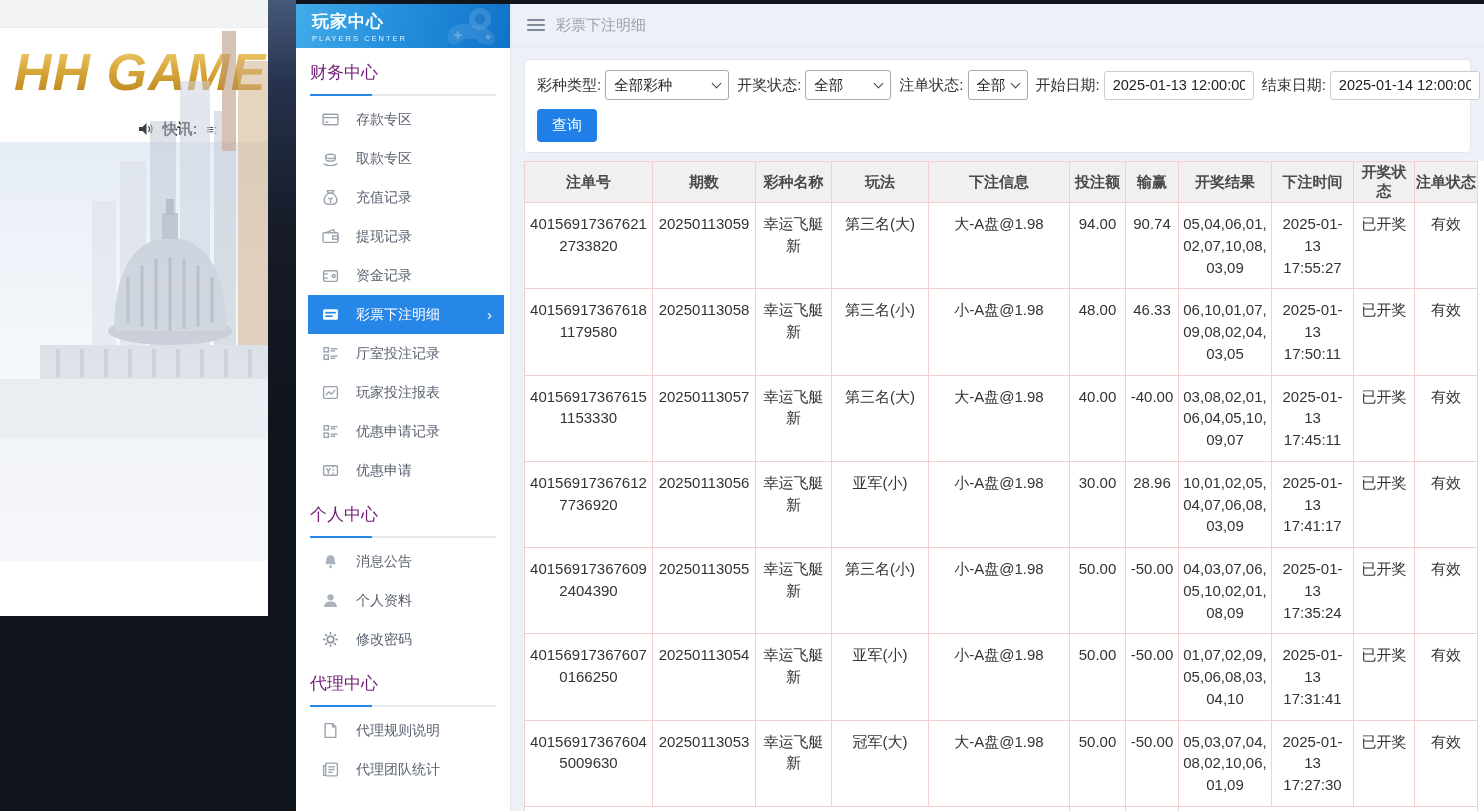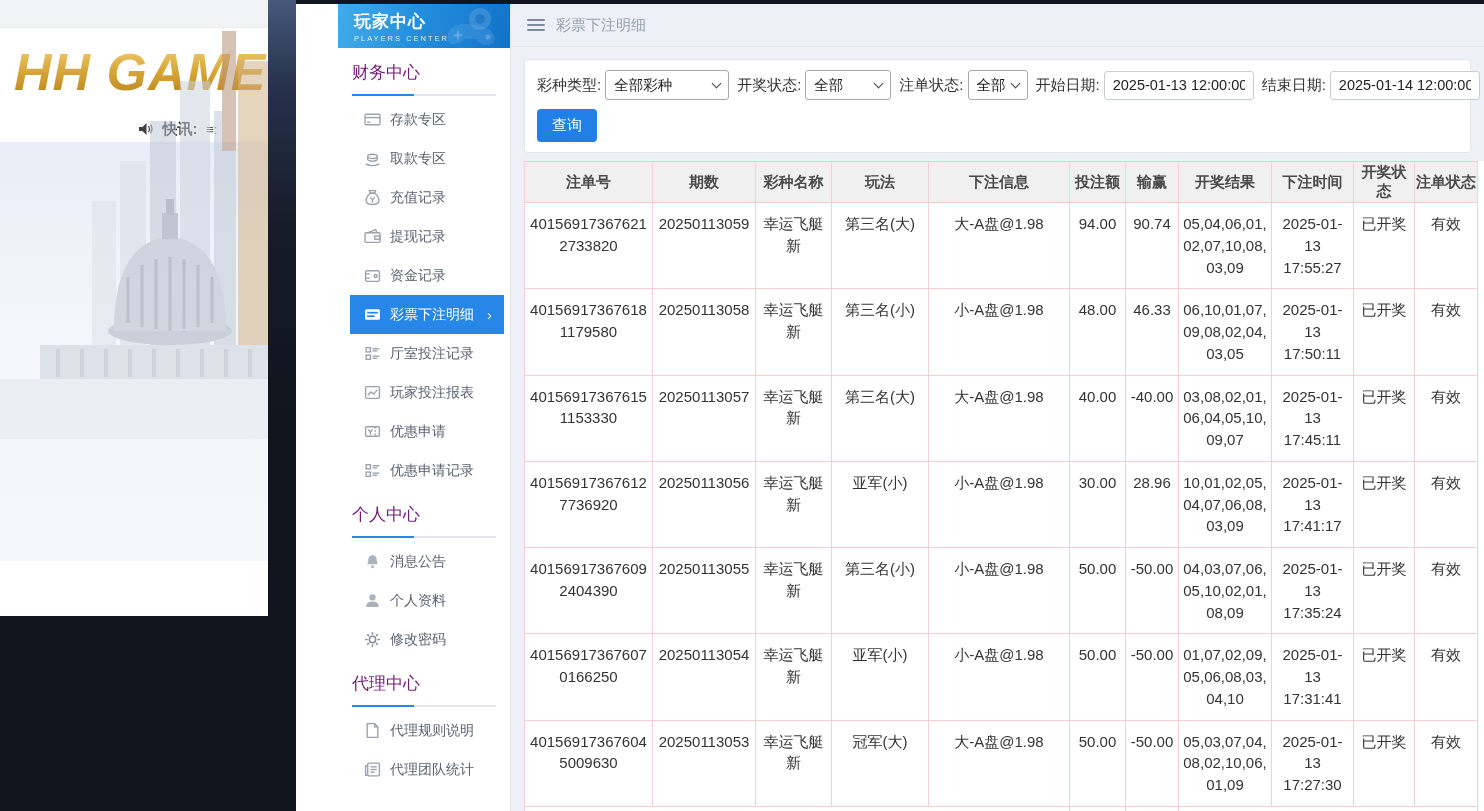--- a/index.html
+++ b/index.html
@@ -20,31 +20,31 @@
   .photo { position:absolute; left:0; top:142px; right:0; bottom:0;
     background:linear-gradient(180deg,#e7edf6 0%,#eef3f9 22%,#f7f9fc 55%,#ffffff 90%); }
   .photo svg { position:absolute; bottom:55px; left:0; opacity:.55; }
 
   
   .dark-strip { position:absolute; left:268px; top:0; width:28px; height:811px;
     background:linear-gradient(180deg,#46597a 0%,#25304a 90px,#161b27 230px,#10141d 420px,#10141d 100%); }
 
   
   .sidebar { position:absolute; left:296px; top:4px; width:215px; bottom:0; background:#fff;
-    border-right:1px solid #e3e6ea; overflow:hidden;padding-left:42px; }
+    border-right:1px solid #e3e6ea; overflow:hidden; }
   .sb-header { position:relative; height:44px; padding:6px 0 0 16px;
     background:linear-gradient(100deg,#42abe9 0%,#2490dd 45%,#1172c9 100%); color:#fff; }
   .sb-title { font-size:17px; font-weight:bold; letter-spacing:1px; }
   .sb-sub { font-size:7.5px; letter-spacing:2px; color:rgba(255,255,255,.85); margin-top:1px; }
   .sb-gamepad { position:absolute; right:8px; top:3px; opacity:.45; }
   .section-title { margin:14px 0 0 14px; font-size:17px; color:#701a75; line-height:22px; }
   .rule { margin:10px 14px 2px 14px; height:2px; background:#e4e7eb; position:relative; }
   .rule::before { content:""; position:absolute; left:0; top:0; width:62px; height:2px; background:#2787e8; }
   .menu { padding:2px 6px 0 12px; }
-  .menu-item { display:flex; align-items:center; height:39px; padding-left:14px; gap:9px;
+  .menu-item { display:flex; align-items:center; height:39px; padding-left:14px; gap:17px;
     font-size:14px; color:#5a6270; cursor:pointer; position:relative; }
   .menu-item .mi { width:17px; height:17px; display:inline-flex; flex:none; }
   .menu-item.active { background:#2787e8; color:#fff; }
   .menu-item.active .chev { position:absolute; right:12px; font-size:15px; color:#fff; }
   .mi svg { width:100%; height:100%; }
 
   
   .main { position:absolute; left:511px; top:4px; right:0; bottom:0; background:#edf1f7; overflow:hidden; }
   .topbar { height:43px; display:flex; align-items:center; gap:11px; padding-left:16px; border-bottom:1px solid #e3e7ee; }
   .hamburger { width:18px; display:flex; flex-direction:column; gap:3px; cursor:pointer; }
@@ -239,39 +239,39 @@
           <svg viewBox="0 0 16 16" fill="none" stroke="#9aa3ad" stroke-width="1.3">
             <rect x="1.5" y="2.5" width="13" height="11" rx="1"></rect>
             <polyline points="3.5,10.5 6.5,7.5 9,9.5 12.5,5.5"></polyline>
           </svg>
         </span>
       <span>玩家投注报表</span>
     </div>
     <div class="menu-item">
       <span class="mi">
           <svg viewBox="0 0 16 16" fill="none" stroke="#9aa3ad" stroke-width="1.3">
-            <rect x="1.5" y="3.5" width="13" height="9" rx="1"></rect>
-            <line x1="10.5" y1="3.5" x2="10.5" y2="12.5" stroke-dasharray="1.6 1.6"></line>
-            <path d="M4,6 l2,2.5 2,-2.5 M6,8.5 v2.5"></path>
-          </svg>
-        </span>
-      <span>优惠申请</span>
-    </div>
-    <div class="menu-item">
-      <span class="mi">
-          <svg viewBox="0 0 16 16" fill="none" stroke="#9aa3ad" stroke-width="1.3">
             <rect x="2" y="2.5" width="4" height="4"></rect>
             <line x1="8" y1="3.5" x2="14.5" y2="3.5"></line>
             <line x1="8" y1="5.5" x2="12.5" y2="5.5"></line>
             <rect x="2" y="9.5" width="4" height="4"></rect>
             <line x1="8" y1="10.5" x2="14.5" y2="10.5"></line>
             <line x1="8" y1="12.5" x2="12.5" y2="12.5"></line>
           </svg>
         </span>
       <span>优惠申请记录</span>
+    </div>
+    <div class="menu-item">
+      <span class="mi">
+          <svg viewBox="0 0 16 16" fill="none" stroke="#9aa3ad" stroke-width="1.3">
+            <rect x="1.5" y="3.5" width="13" height="9" rx="1"></rect>
+            <line x1="10.5" y1="3.5" x2="10.5" y2="12.5" stroke-dasharray="1.6 1.6"></line>
+            <path d="M4,6 l2,2.5 2,-2.5 M6,8.5 v2.5"></path>
+          </svg>
+        </span>
+      <span>优惠申请</span>
     </div>
   </div>
 
   <div class="section-title">个人中心</div>
   <div class="rule"></div>
   <div class="menu">
     <div class="menu-item">
       <span class="mi">
           <svg viewBox="0 0 16 16" fill="#aab2bc">
             <path d="M8,2 q4,0 4,5 l0.8,3.5 h-9.6 L4,7 q0,-5 4,-5z"></path>

